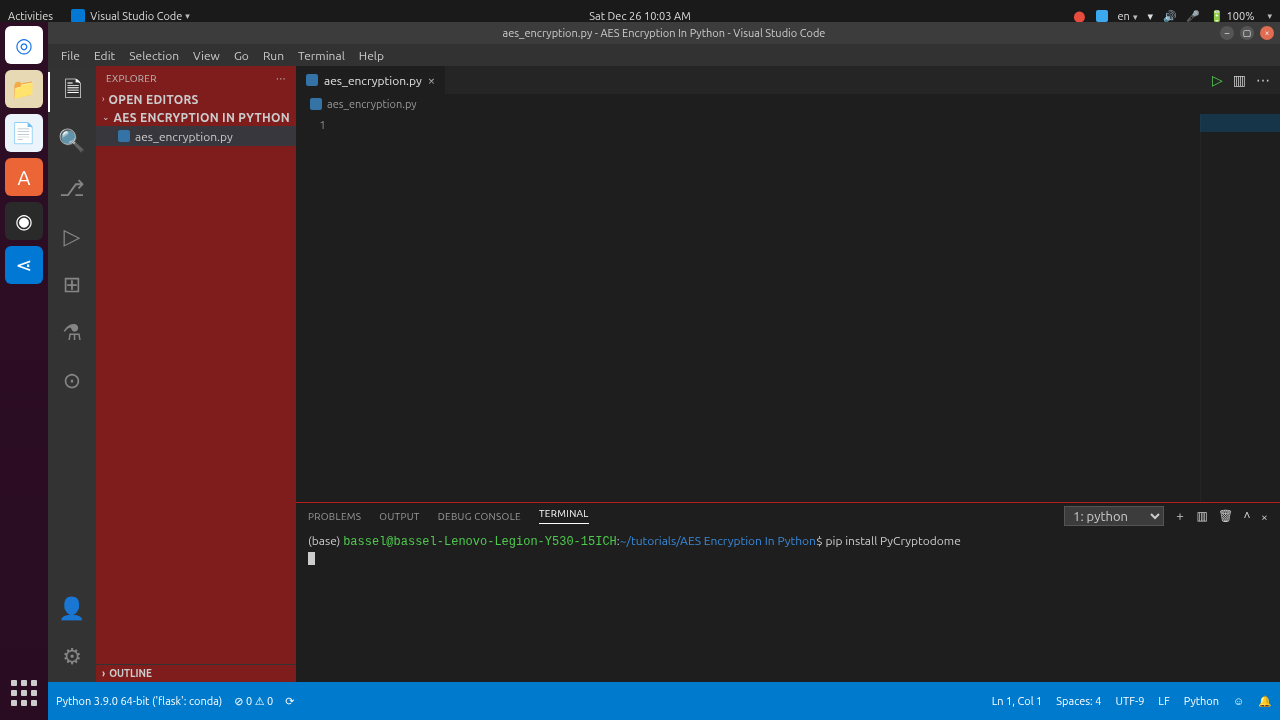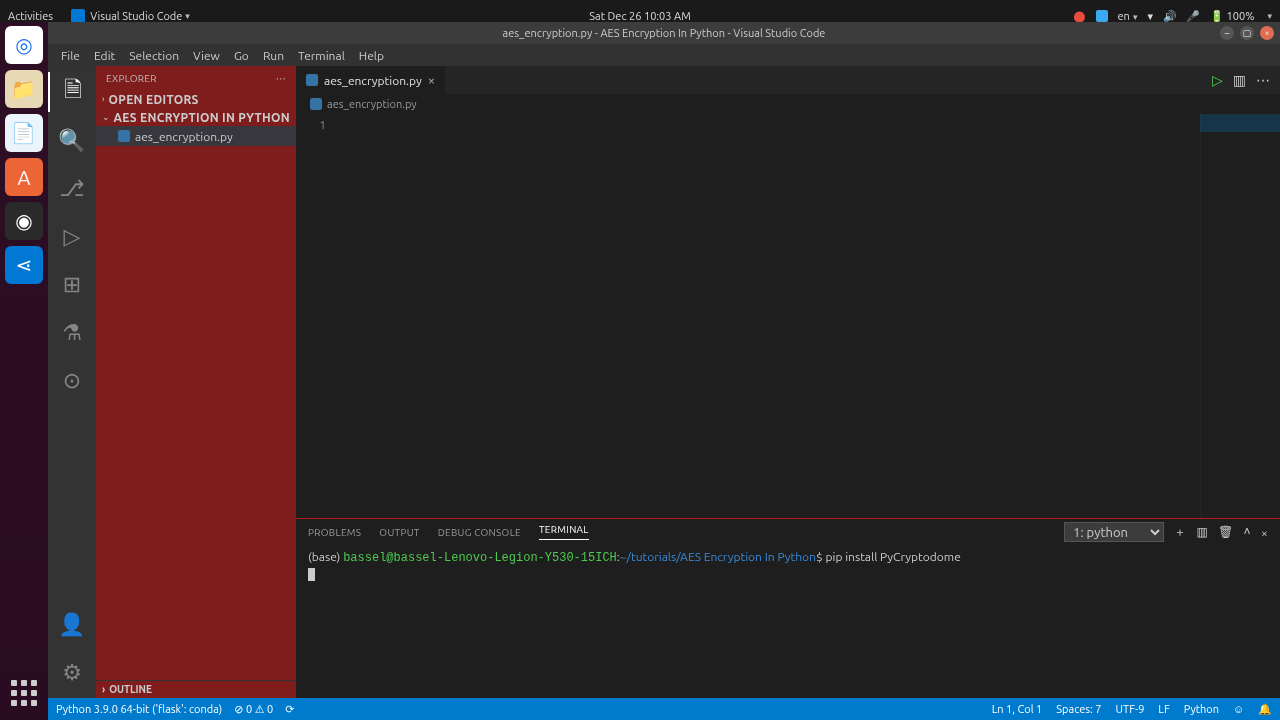--- a/index.html
+++ b/index.html
@@ -60,21 +60,21 @@
 .ptabs .pt.active { color:#fff; border-bottom:1px solid #fff; padding-bottom:4px; }
 .ptabs .pright { margin-left:auto; display:flex; align-items:center; gap:10px; color:#ccc; font-size:12px; }
 .ptabs select { background:#3c3c3c; color:#ccc; border:1px solid #555; font-size:13px; padding:1px 4px; width:100px; }
 .term { flex:1; font-family:Consolas,monospace; font-size:12px; color:#ccc; padding:4px 12px; line-height:16px; }
 .term .base { color:#ccc; }
 .term .user { color:#4ec94e;font-family:Liberation Mono, monospace; }
 .term .path { color:#3a8adb; }
 .term .cmd  { color:#ccc; }
 .cursor-blk { display:inline-block; width:7px; height:13px; background:#ccc; vertical-align:middle; }
 
-.status { height:22px; background:#007acc; color:#fff; font-size:11px; display:flex; align-items:center; padding:0 8px; gap:12px; }
+.status { height:38px; background:#007acc; color:#fff; font-size:11px; display:flex; align-items:center; padding:0 8px; gap:12px; }
 .status .sr { margin-left:auto; display:flex; gap:14px; align-items:center;text-align:right; }
 .ico { display:inline-flex; align-items:center; justify-content:center; }
 </style>
 </head>
 <body>
 
 <div class="topbar">
   <span>Activities</span>
   <span style="margin-left:18px; display:flex; align-items:center;">
     <span class="ico" style="width:14px;height:14px;background:#0078d4;border-radius:2px;margin-right:5px;"></span>
@@ -224,21 +224,21 @@
       </div>
     </div>
   </div>
 
   <div class="status">
     <span>Python 3.9.0 64-bit ('flask': conda)</span>
     <span>⊘ 0 ⚠ 0</span>
     <span>⟳</span>
     <div class="sr">
       <span>Ln 1, Col 1</span>
-      <span>Spaces: 7</span>
+      <span>Spaces: 4</span>
       <span>UTF-9</span>
       <span>LF</span>
       <span>Python</span>
       <span>☺</span>
       <span>🔔</span>
     </div>
   </div>
 </div>
 
 </body></html>

